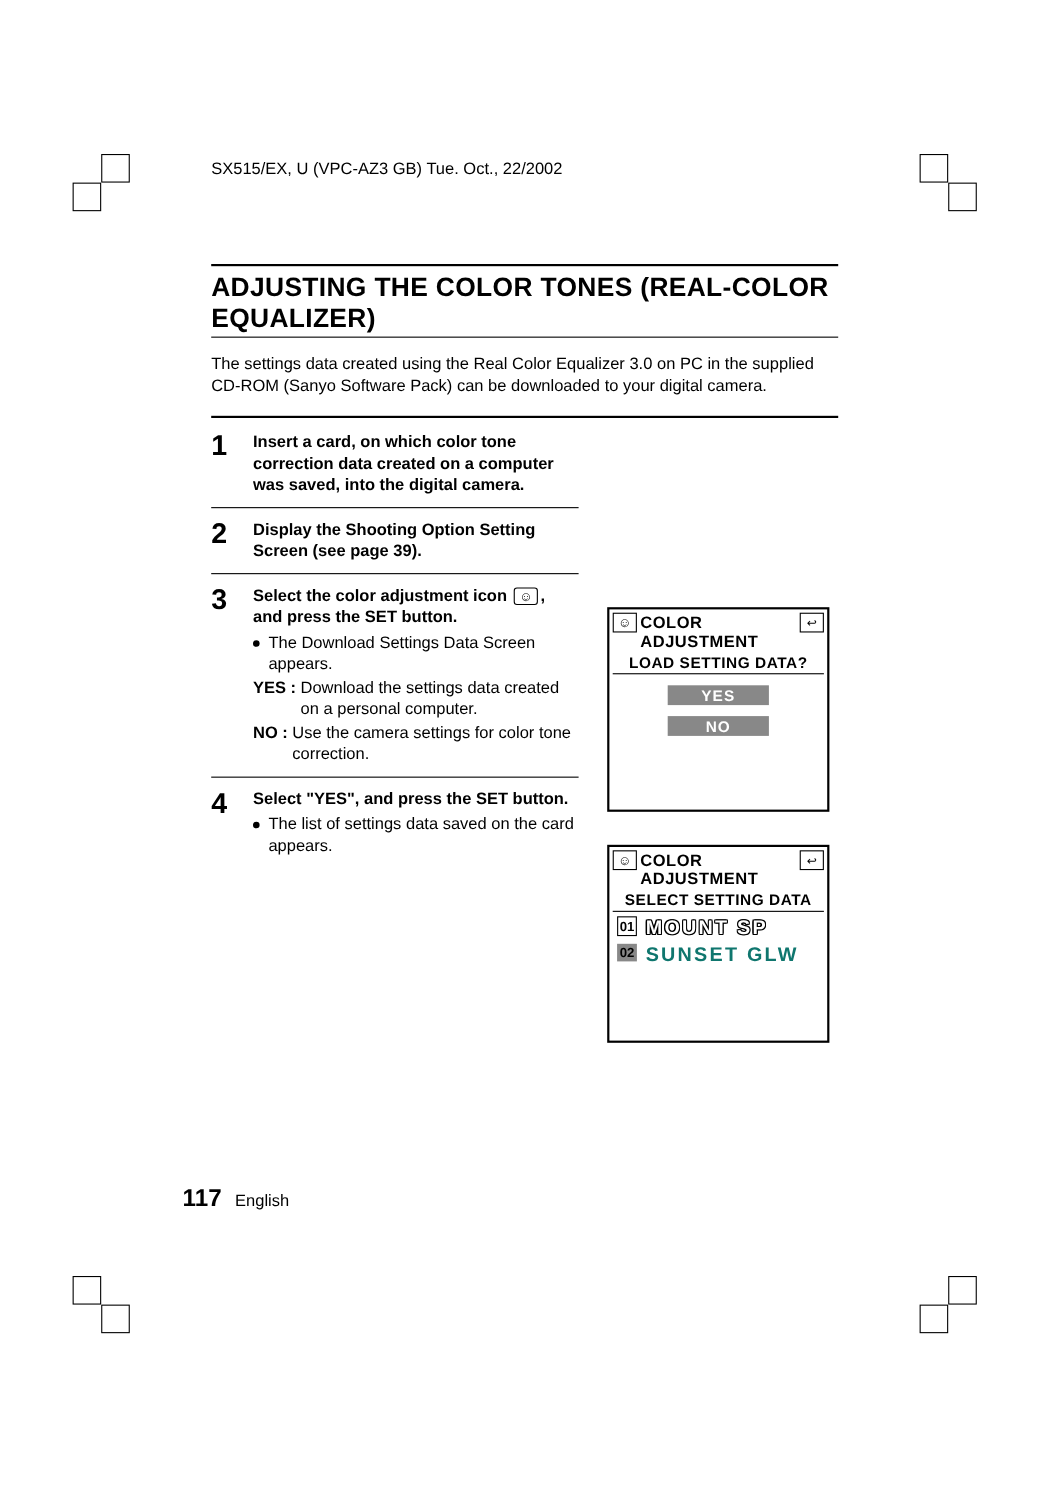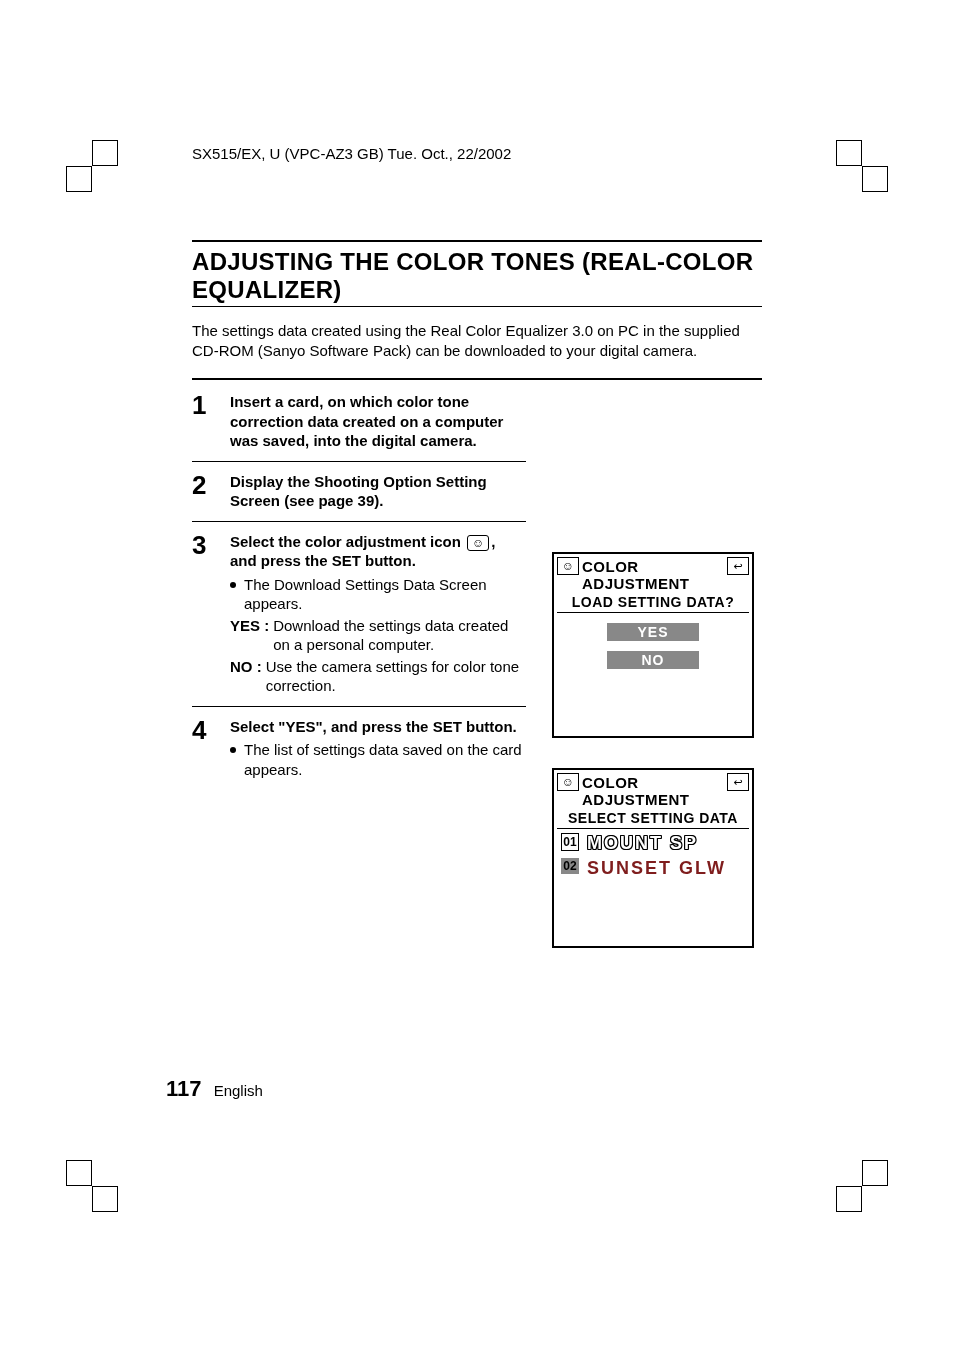--- a/index.html
+++ b/index.html
@@ -182,21 +182,21 @@
     font-size: 12px;
     font-weight: bold;
     width: 18px;
     text-align: center;
     padding: 1px 0;
   }
   .list-label {
     font-size: 18px;
     font-weight: bold;
     letter-spacing: 2px;
-    color: #7f1d1d;
+    color: #0f766e;
   }
   .list-row.sel .list-label { color: #fff; text-shadow: -1px 0 #000, 1px 0 #000, 0 -1px #000, 0 1px #000, -1px -1px #000, 1px 1px #000, -1px 1px #000, 1px -1px #000; }
   .list-row.sel .list-idx { background: #fff; color: #000; border: 1px solid #000; }
 
   .footer {
     position: absolute;
     bottom: 250px;
     left: 166px;
     font-size: 15px;
   }

